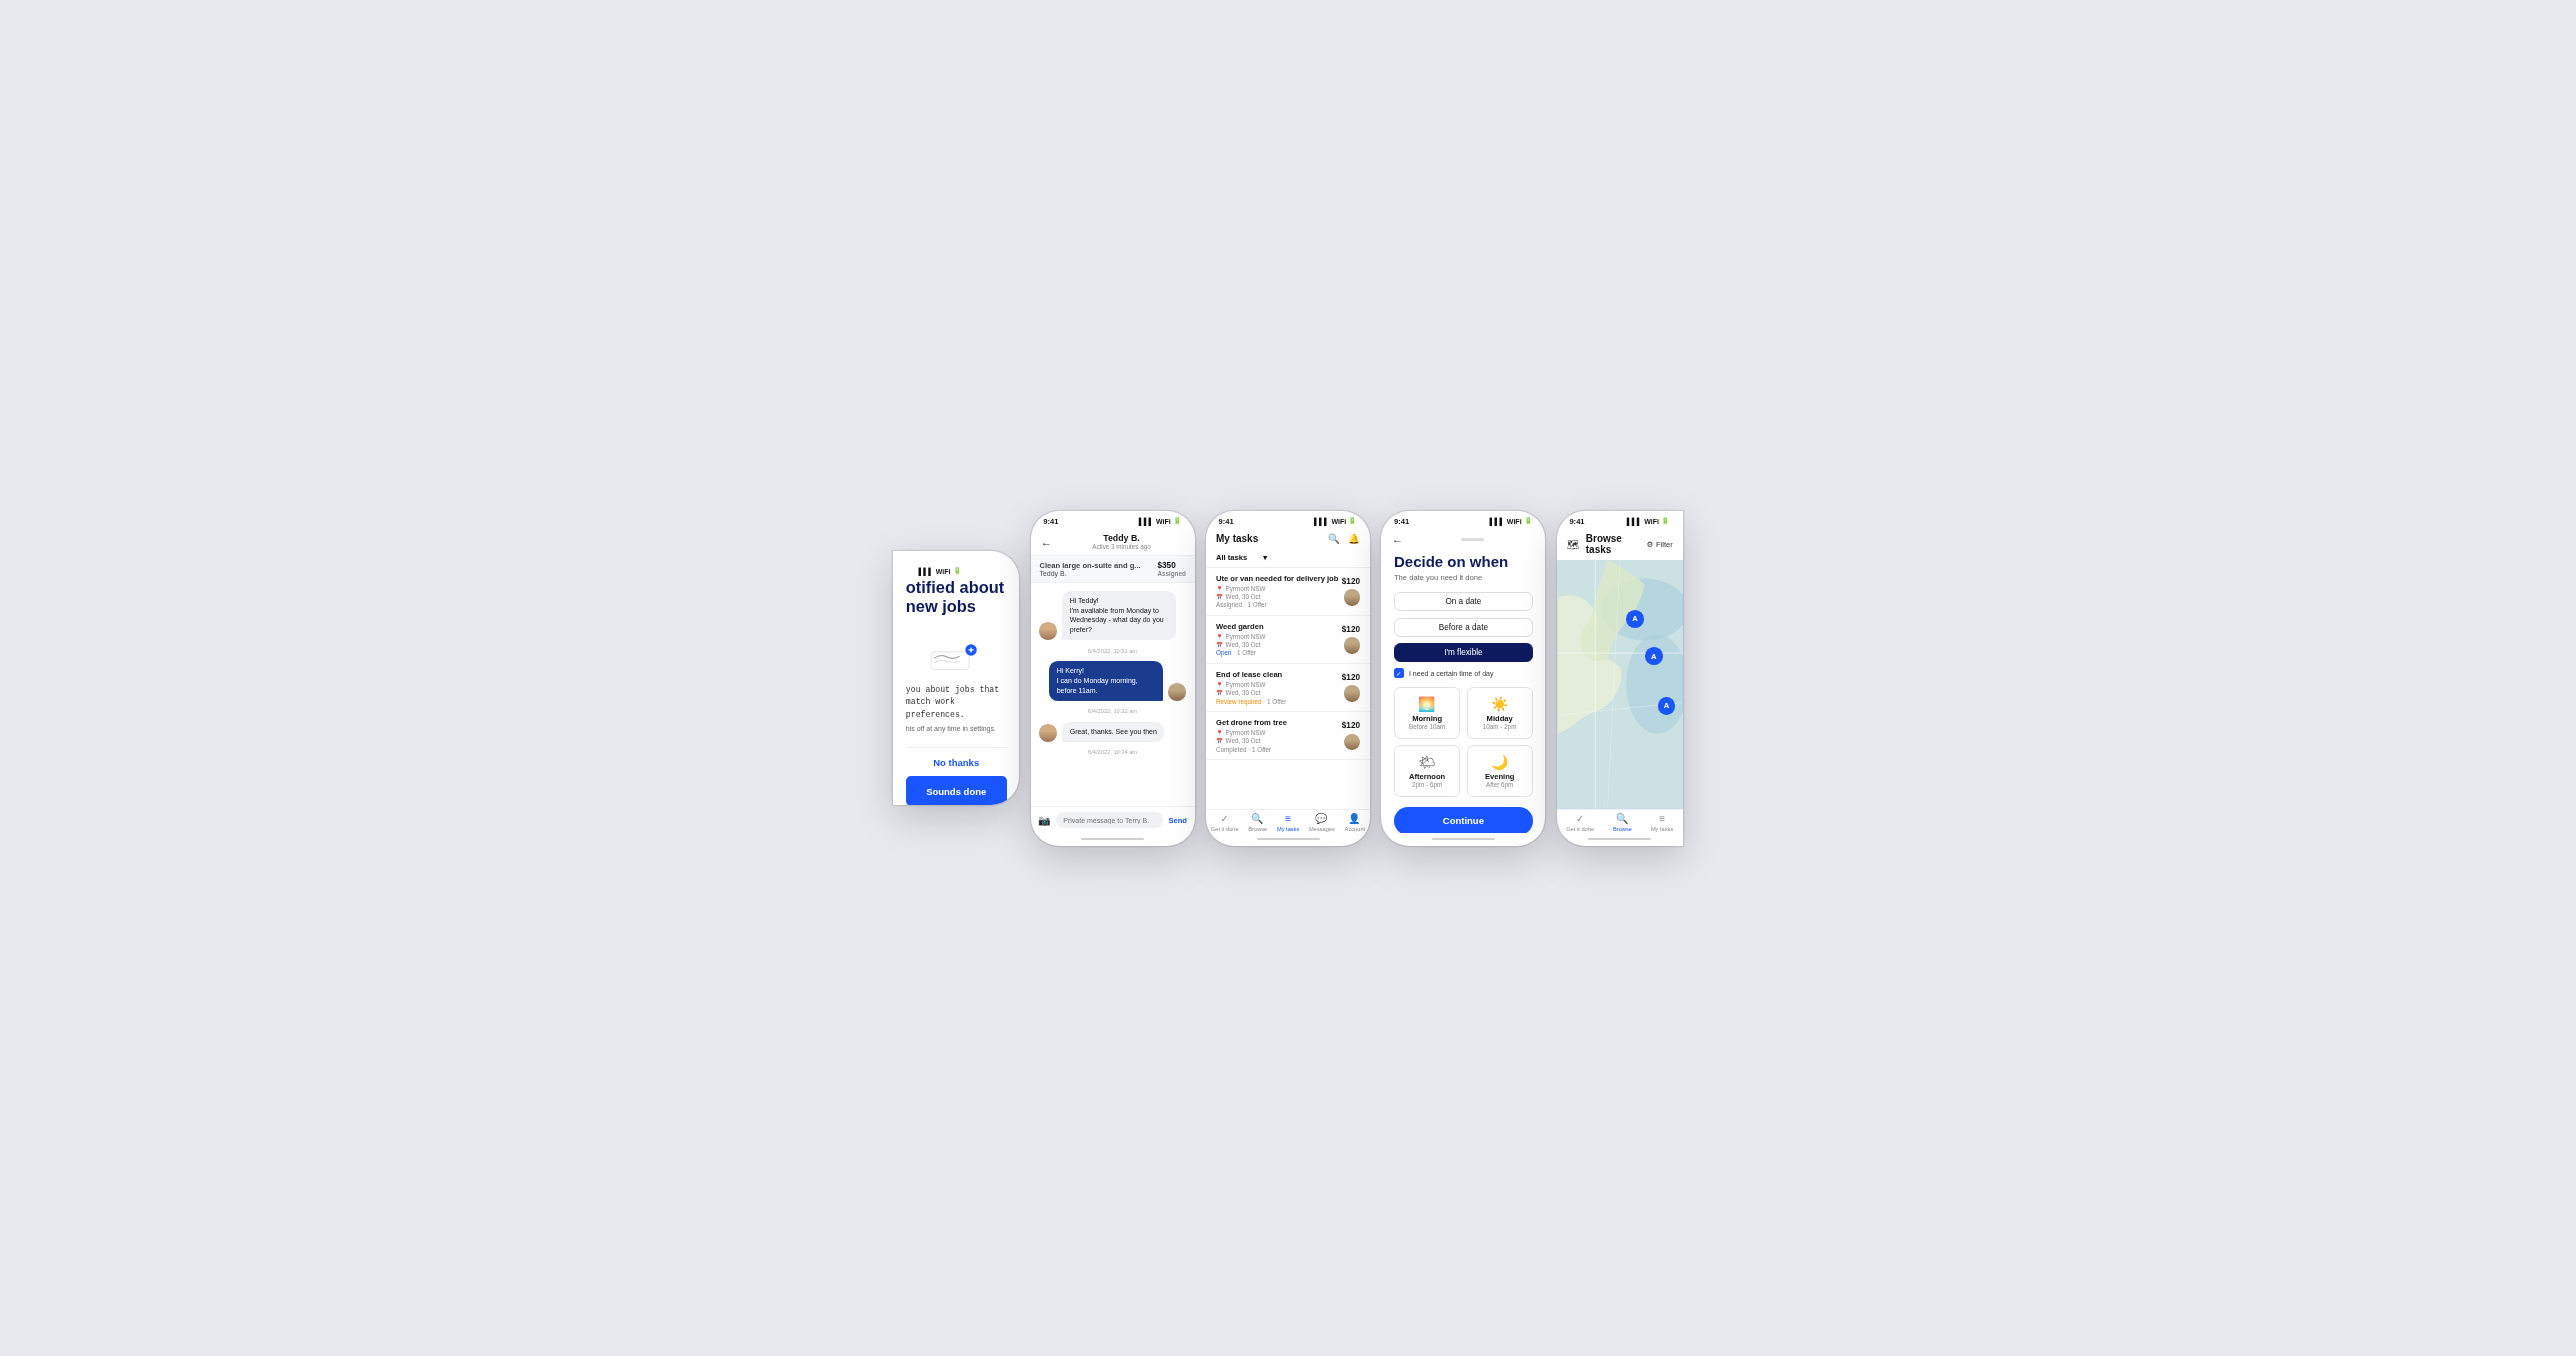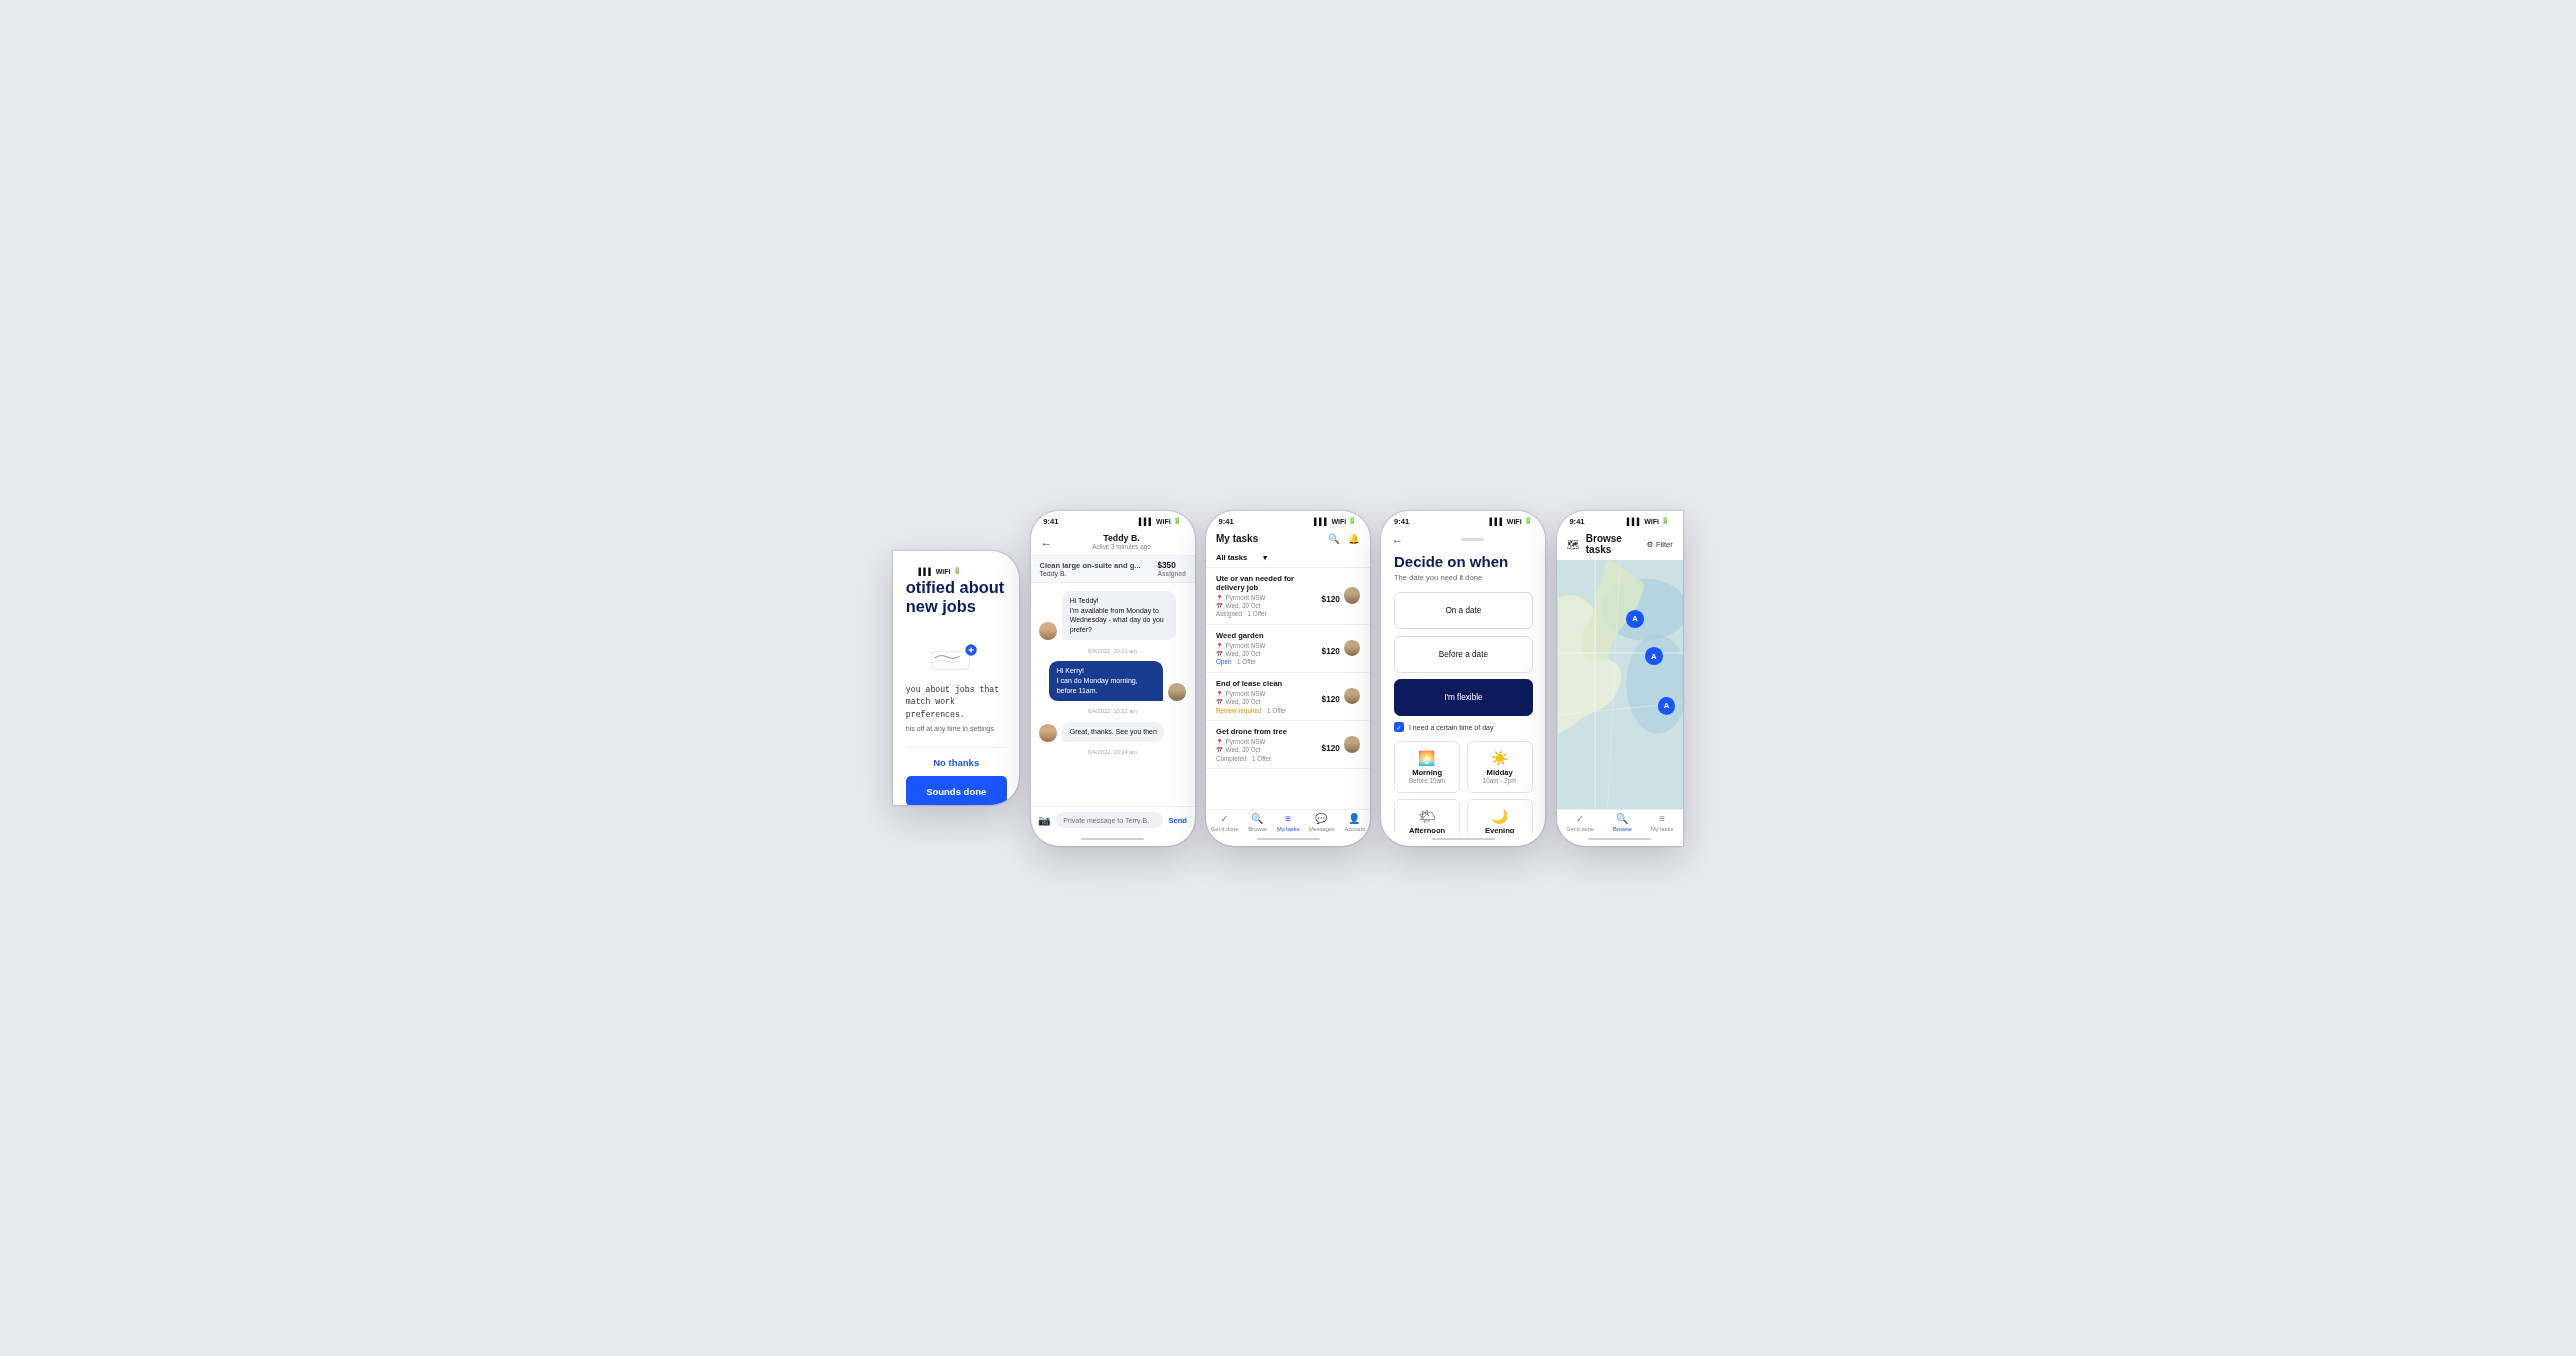--- a/index.html
+++ b/index.html
@@ -264,21 +264,21 @@
       border-bottom: 0.6px solid #f0f0f0;
     }
     .task-item-left { flex: 1; }
     .task-item-name { font-size: 7.6px; font-weight: 600; color: #111; margin-bottom: 1.9px; }
     .task-item-meta { font-size: 6.3px; color: #888; display: flex; align-items: center; gap: 2.5px; margin-bottom: 1.3px; }
     .task-item-status { font-size: 6.3px; }
     .status-assigned { color: #888; }
     .status-open { color: #1a56ff; }
     .status-review { color: #e88c00; }
     .status-completed { color: #888; }
-    .task-item-right { display: flex; flex-direction: row; align-items: flex-end; gap: 3.8px; }
+    .task-item-right { display: flex; flex-direction: column; align-items: flex-end; gap: 3.8px; }
     .task-price { font-size: 8.2px; font-weight: 700; color: #111; }
     .task-avatar {
       width: 16.4px;
       height: 16.4px;
       border-radius: 50%;
       background: #ccc;
       overflow: hidden;
     }
     .bottom-nav {
       display: flex;
@@ -322,21 +322,21 @@
       font-size: 15px;
       font-weight: 800;
       color: #0d1b5e;
       line-height: 1.2;
       margin-bottom: 2.5px;
     }
     .decide-subtitle { font-size: 7.6px; color: #666; margin-bottom: 10px; }
     .date-option {
       border: 0.9px solid #ddd;
       border-radius: 6.3px;
-      padding: 13px;
+      padding: 4px;
       text-align: center;
       font-size: 8.2px;
       font-weight: 500;
       color: #111;
       margin-bottom: 6.3px;
       cursor: pointer;
     }
     .date-option.active {
       background: #0d1b5e;
       color: #fff;

